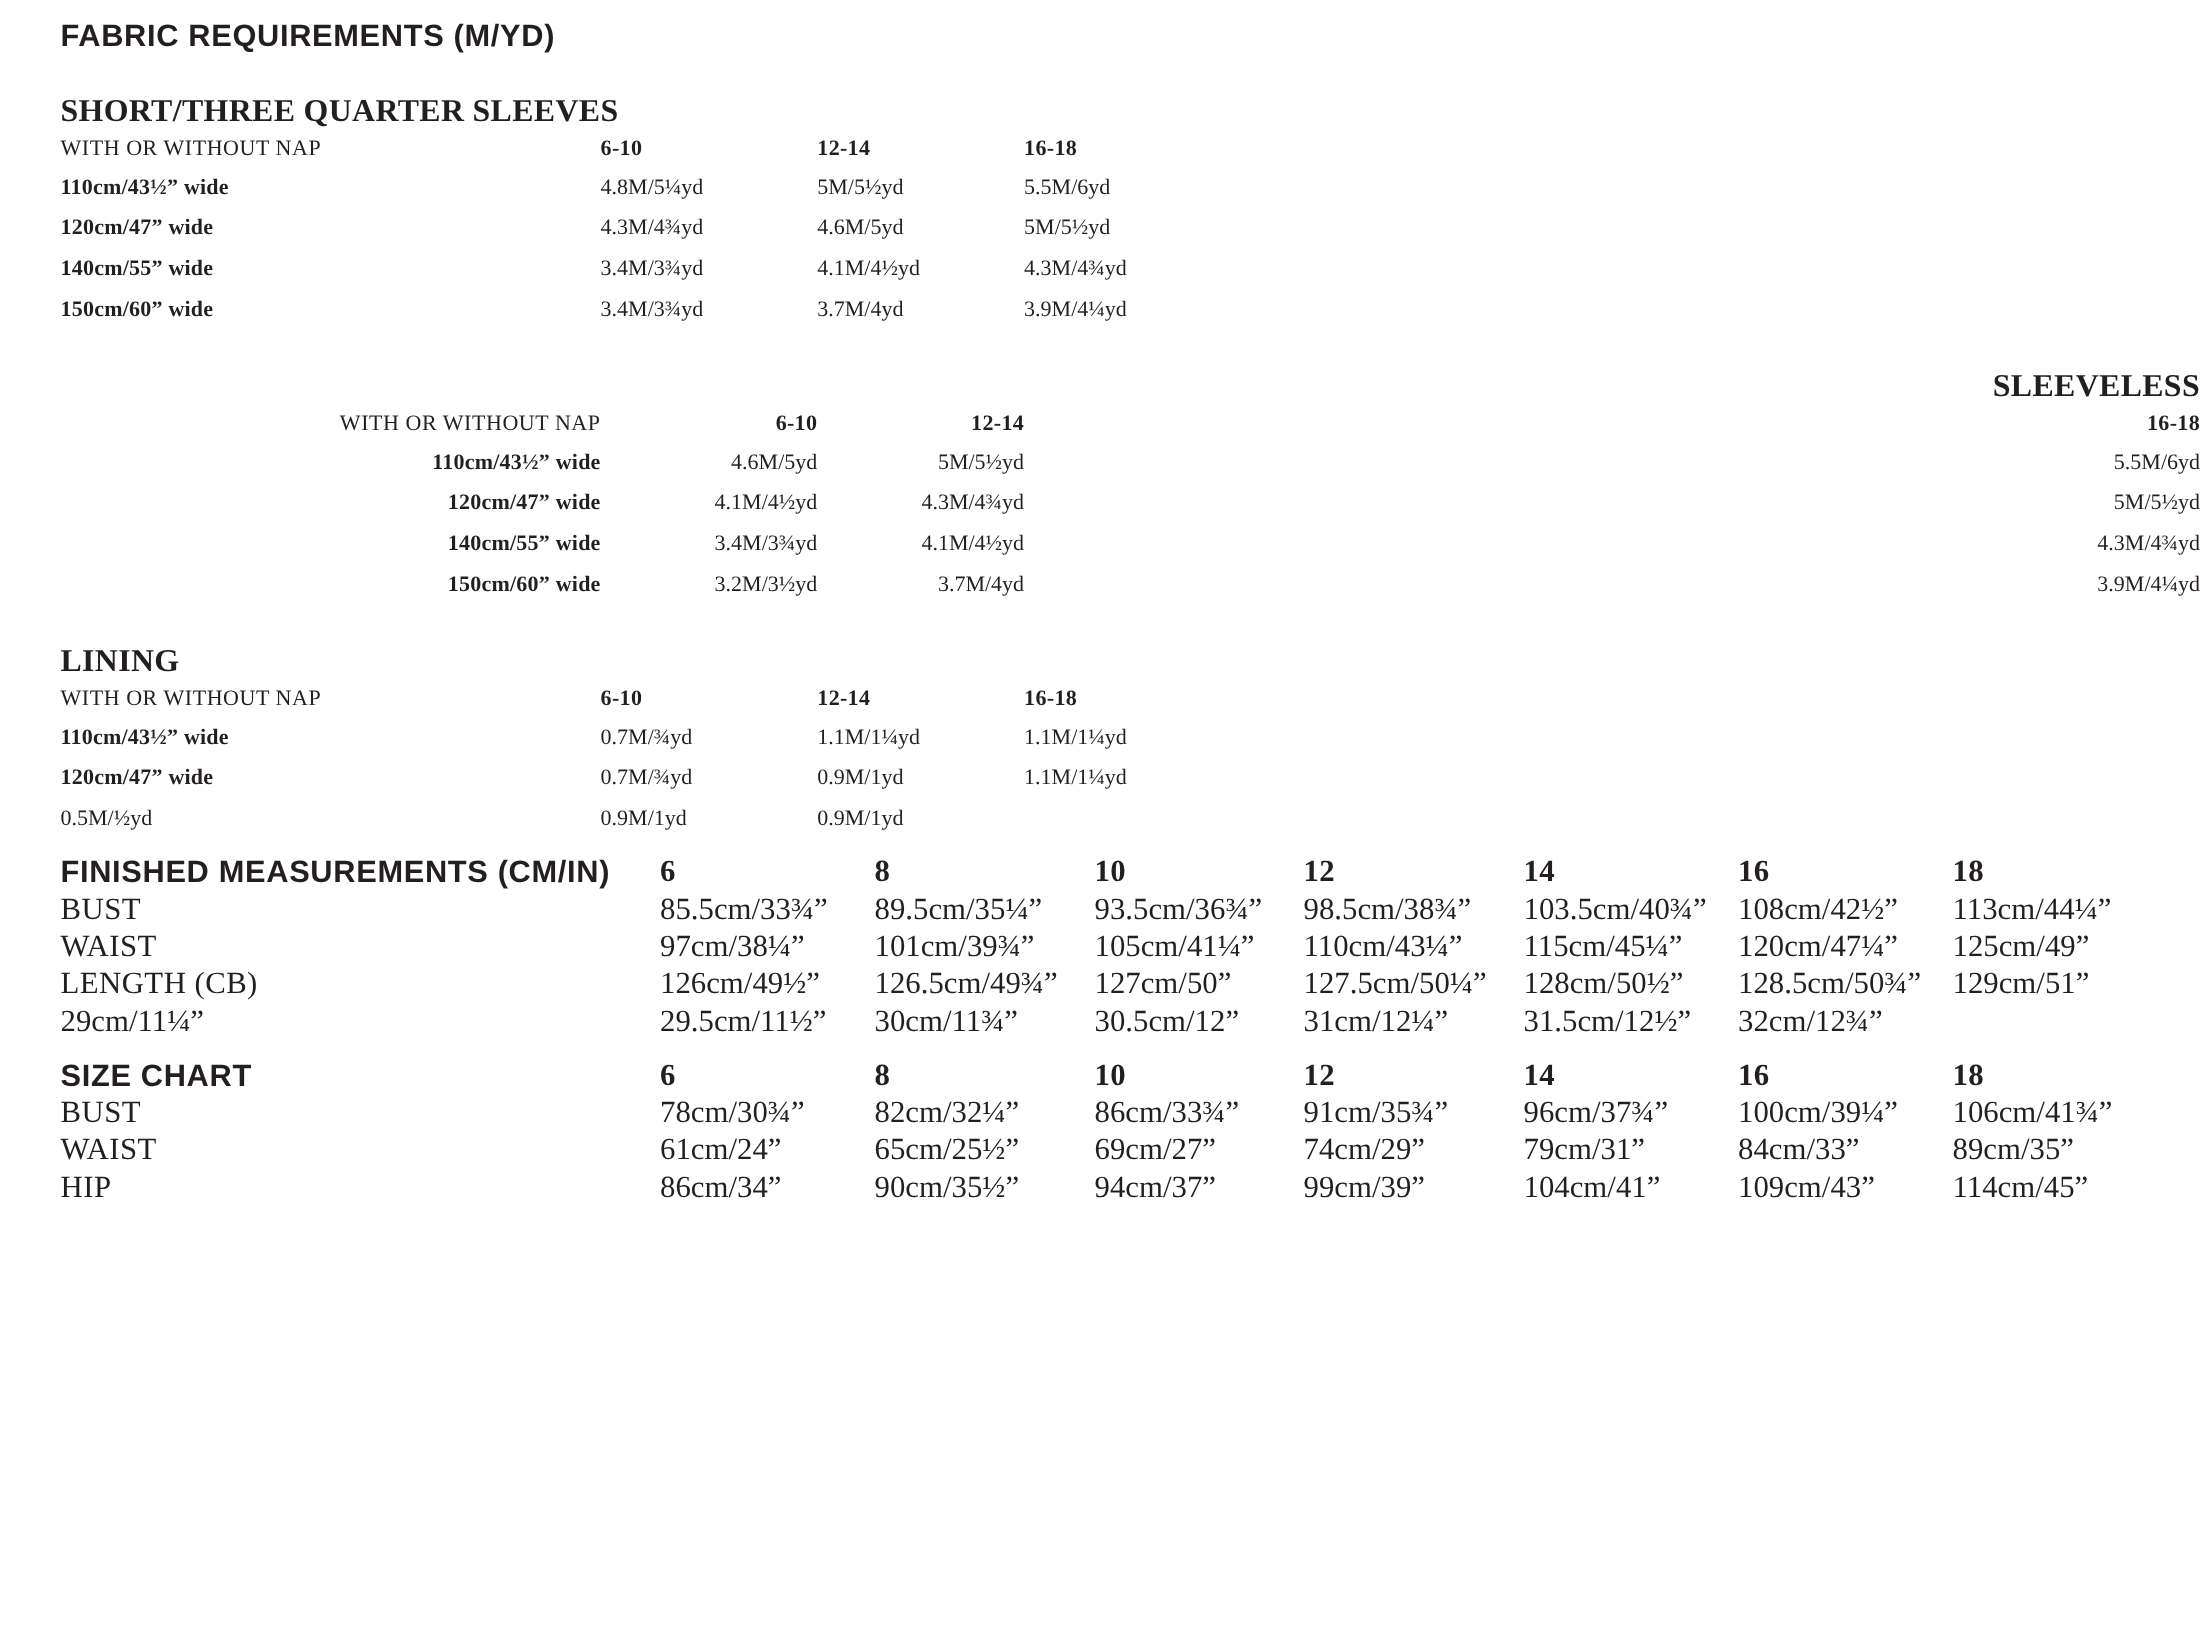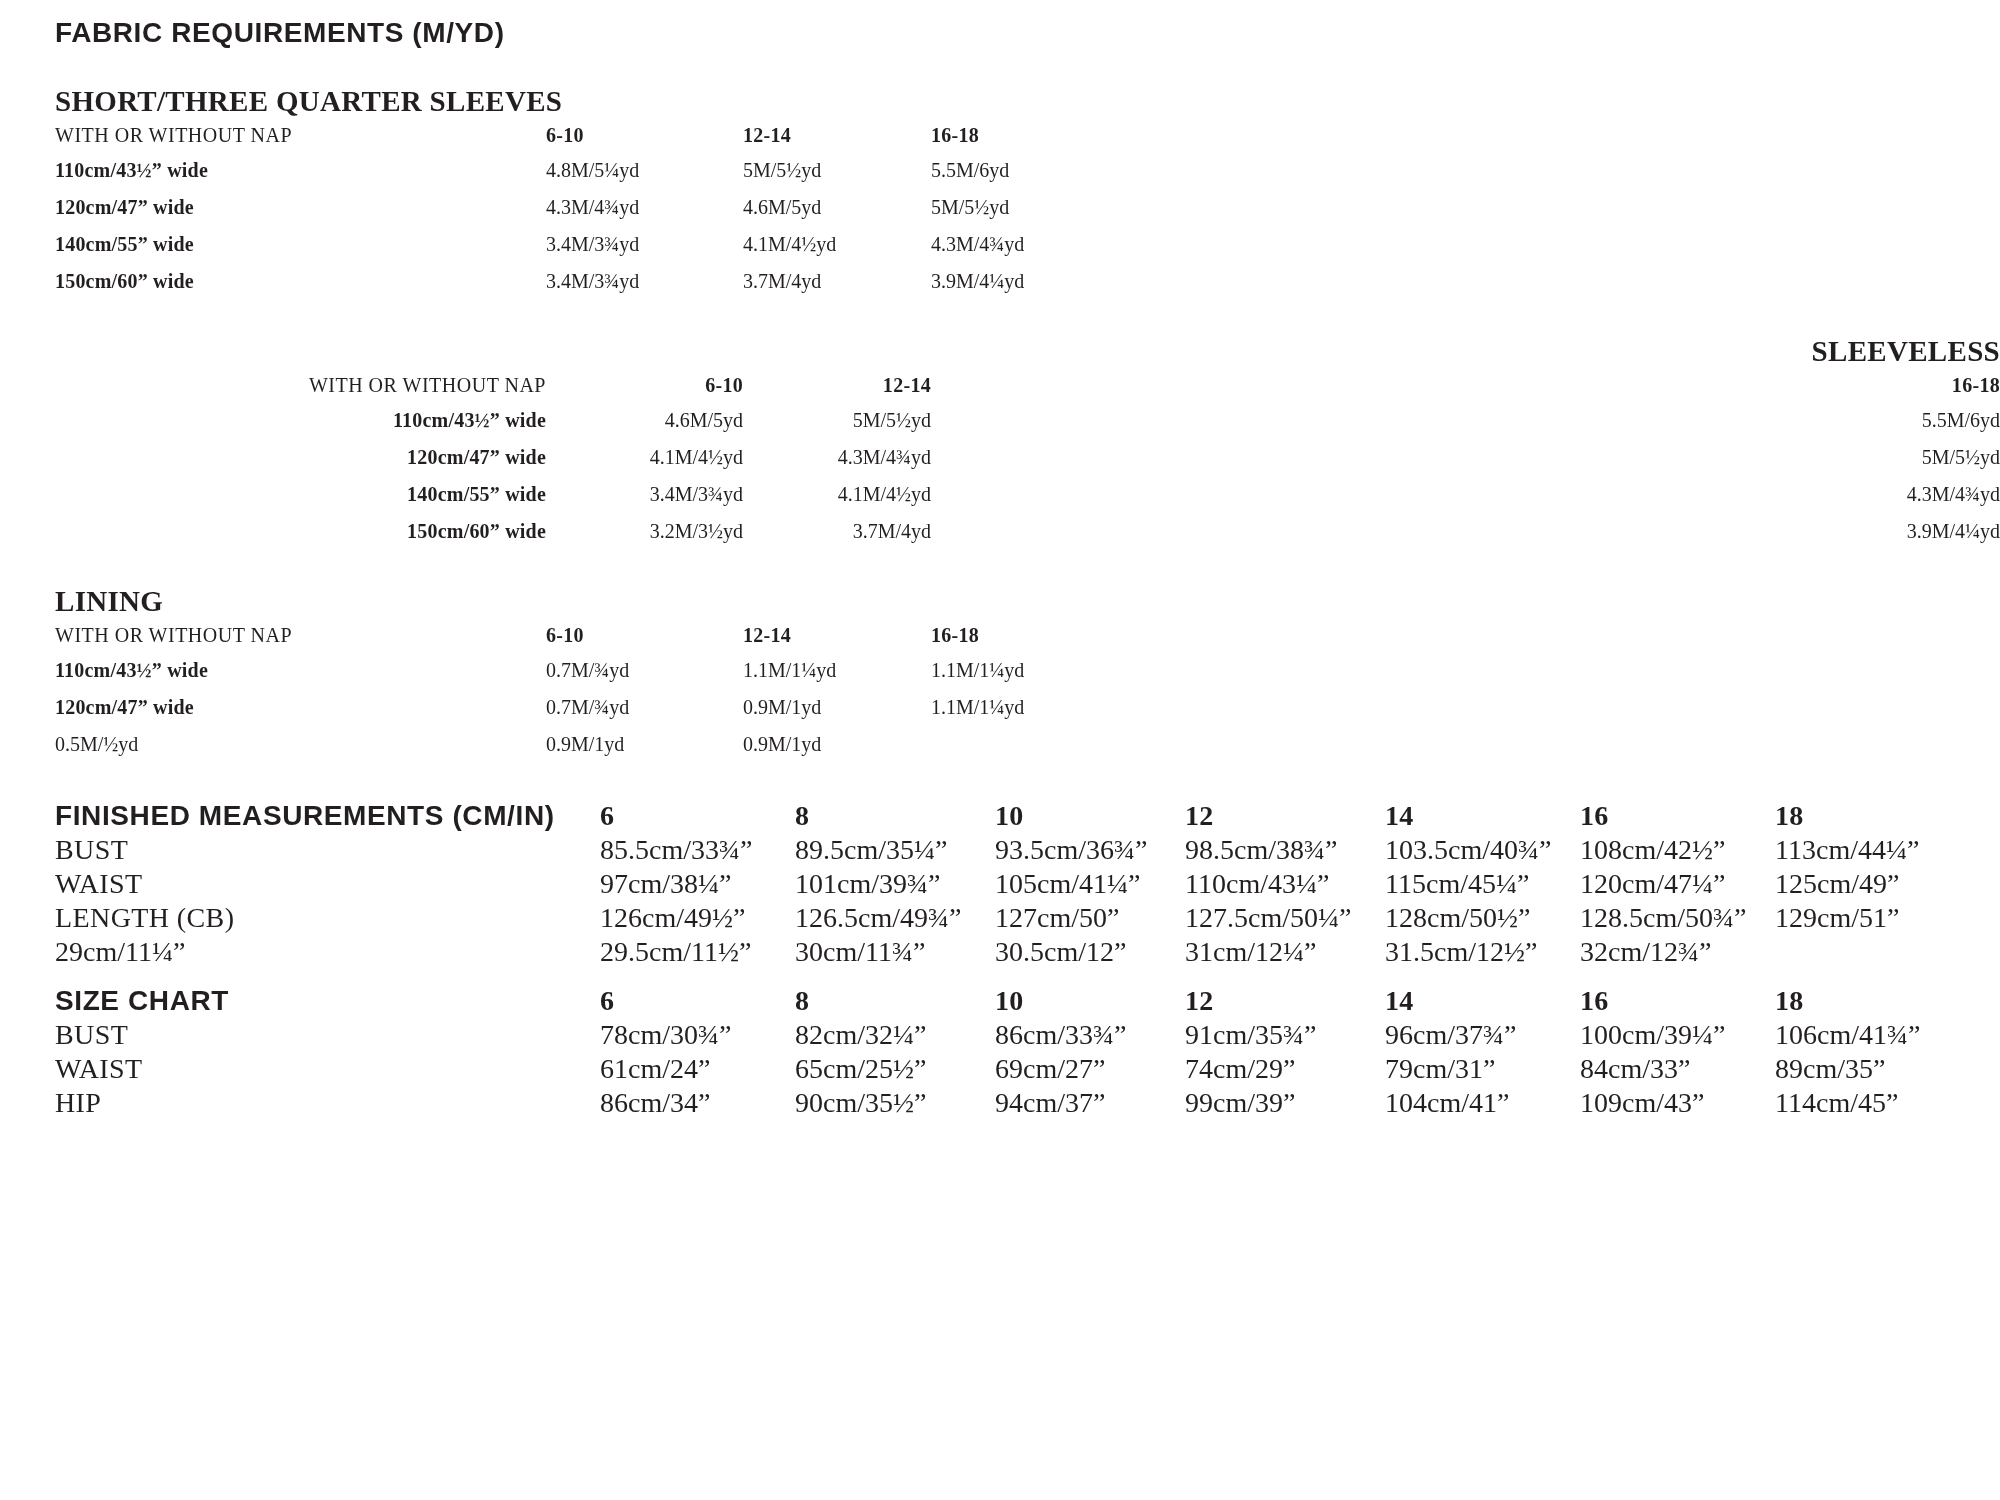--- a/index.html
+++ b/index.html
@@ -52,21 +52,21 @@
   .cell.rowlabel { white-space:pre-line; }
 
   .szh { font-weight:bold; letter-spacing:0.3px; }
   .nap { letter-spacing:0.5px; }
 
   .frow .rowlabel { font-weight:bold; letter-spacing:0.2px; }
   .mrow .rowlabel { font-weight:normal; letter-spacing:0.4px; }
 
   #sleeveless-section { margin-top:14px;text-align:right; }
   #lining-section     { margin-top:25px; }
-  #finished-section   { margin-top:36px; }
+  #finished-section   { margin-top:13px; }
   #sizechart-section  { margin-top:15px; }
 </style>
 </head>
 <body>
 
 <div class="page">
 
   <h1 class="sans-title">FABRIC REQUIREMENTS (M/YD)</h1>
 
   <section id="stq-section">

